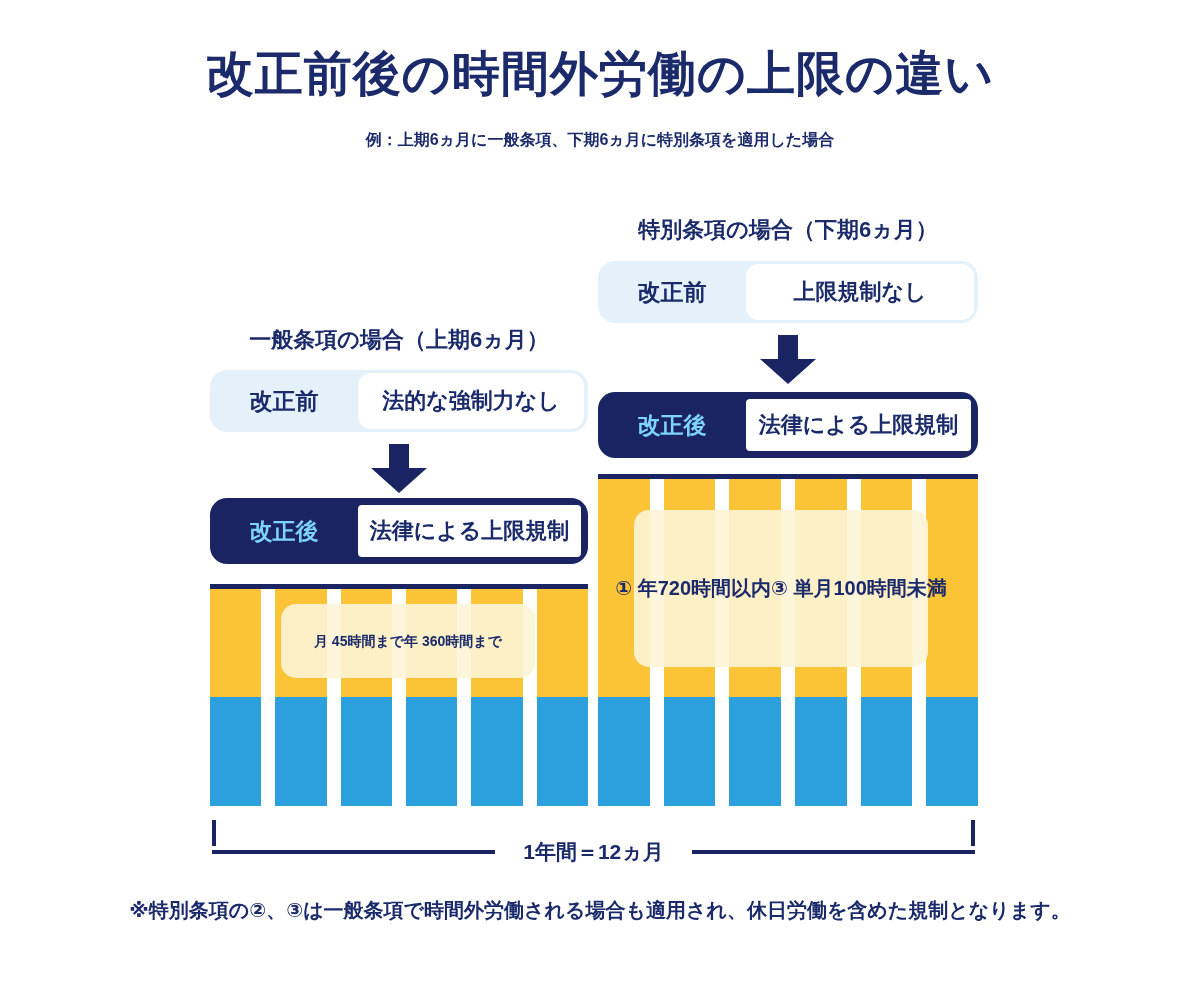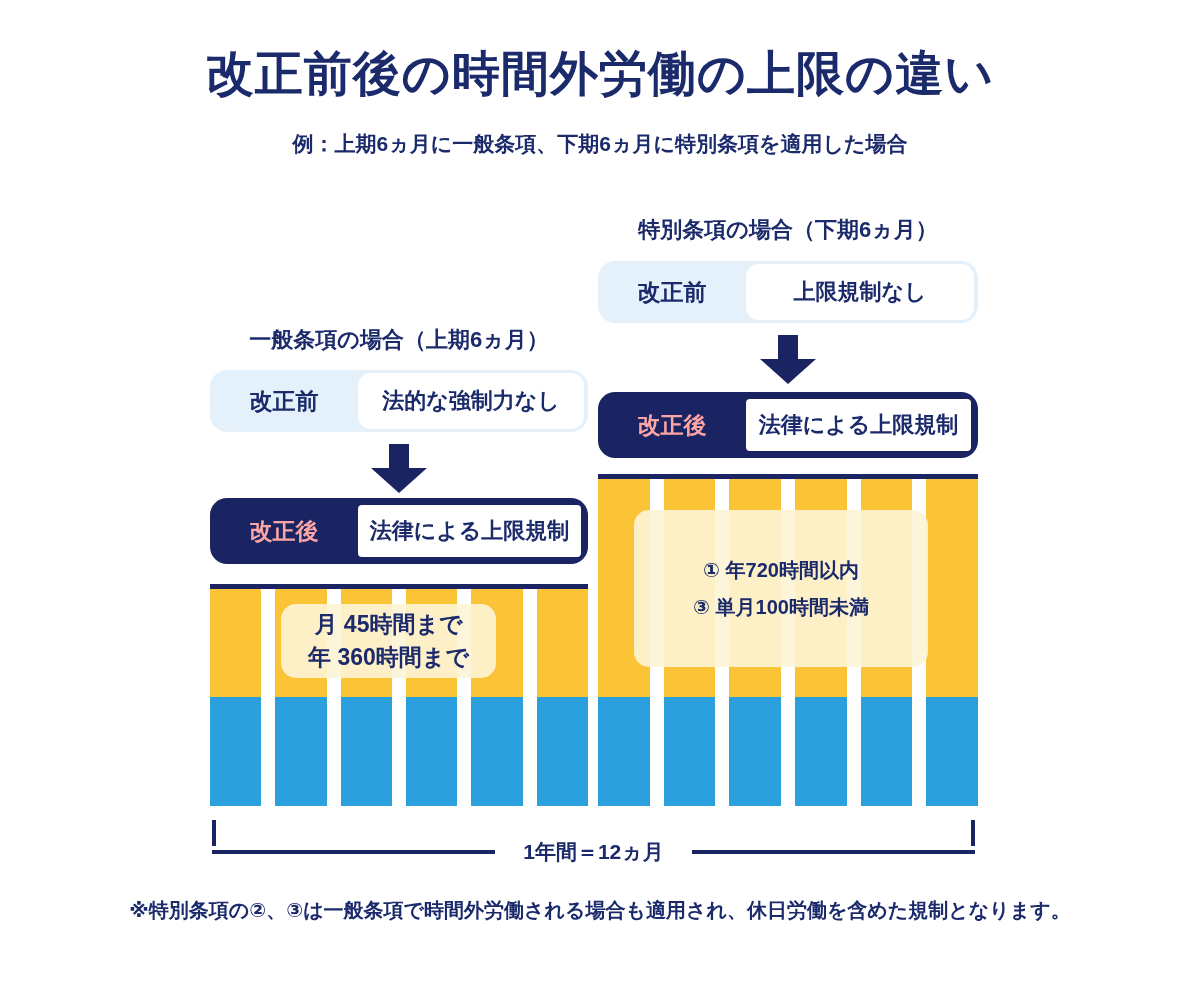--- a/index.html
+++ b/index.html
@@ -10,42 +10,42 @@
     --light-blue:#e4f1fb;
     --cream:rgba(253,244,214,0.9);
   }
   *{margin:0;padding:0;box-sizing:border-box;}
   body{background:#ffffff;font-family:"Liberation Sans","DejaVu Sans",sans-serif;}
   .canvas{position:relative;width:1200px;height:1000px;background:#ffffff;margin:0 auto;overflow:hidden;padding-left:48px;}
 
   .title{position:absolute;top:42px;left:0;right:0;text-align:center;
          font-size:48px;font-weight:bold;color:var(--navy);letter-spacing:1px;}
   .subtitle{position:absolute;top:130px;left:0;right:0;text-align:center;
-         font-size:21px;font-weight:bold;color:var(--navy);}
+         font-size:16px;font-weight:bold;color:var(--navy);}
 
   .col{position:absolute;}
   .col-general{left:210px;top:315px;width:378px;height:491px;}
   .col-special{left:598px;top:210px;width:380px;height:596px;}
 
   .sec-header{position:absolute;left:0;right:0;text-align:center;
          font-size:22px;font-weight:bold;color:var(--navy);white-space:nowrap;}
   .col-general .sec-header{top:10px;}
   .col-special .sec-header{top:5px;}
 
   .pill{position:absolute;left:0;width:100%;height:62px;border-radius:17px;}
   .pill-light{background:var(--light-blue);}
   .pill-dark{background:var(--navy-deep);height:66px;}
   .col-general .pill-light{top:55px;}
   .col-general .pill-dark{top:183px;}
   .col-special .pill-light{top:51px;}
   .col-special .pill-dark{top:182px;}
   .pill-label{position:absolute;left:0;top:0;bottom:0;width:148px;
          display:flex;align-items:center;justify-content:center;
          font-size:23px;font-weight:bold;color:var(--navy);}
-  .pill-dark .pill-label{color:#fca5a5;border-radius:7px;}
+  .pill-dark .pill-label{color:#7dd3fc;border-radius:7px;}
   .pill-value{position:absolute;left:148px;right:4px;top:3px;bottom:3px;background:#ffffff;
          border-radius:13px;display:flex;align-items:center;justify-content:center;
          font-size:22px;font-weight:bold;color:var(--navy);white-space:nowrap;}
   .pill-dark .pill-value{left:148px;right:7px;top:7px;bottom:7px;border-radius:4px;}
 
   .arrow{position:absolute;left:50%;transform:translateX(-50%);width:56px;}
   .col-general .arrow{top:129px;}
   .col-special .arrow{top:125px;}
   .arrow .stem{width:20px;height:24px;background:var(--navy-deep);margin:0 auto;}
   .arrow .head{width:0;height:0;border-left:28px solid transparent;
@@ -58,23 +58,23 @@
   .chart{position:absolute;left:0;right:0;display:flex;gap:14px;}
   .chart-general{top:274px;height:217px;}
   .chart-special{top:269px;height:327px;}
   .bar{flex:1;display:flex;flex-direction:column;}
   .bar-ot{background:var(--yellow);}
   .chart-general .bar-ot{height:108px;}
   .chart-special .bar-ot{height:218px;}
   .bar-reg{flex:1;background:var(--blue);}
 
   .limit-box{position:absolute;background:var(--cream);border-radius:15px;z-index:5;
-         display:flex;flex-direction:column;align-items:center;justify-content:center;
+         display:flex;flex-direction:row;align-items:center;justify-content:center;
          color:var(--navy);font-weight:bold;text-align:center;}
-  .col-general .limit-box{left:71px;top:289px;width:215px;height:74px;font-size:23px;line-height:33px;}
+  .col-general .limit-box{left:71px;top:289px;width:254px;height:74px;font-size:14px;line-height:33px;}
   .col-special .limit-box{left:36px;top:300px;width:294px;height:157px;font-size:20px;line-height:37px;}
   .limit-line{white-space:nowrap;}
 
   .bracket{position:absolute;left:212px;top:820px;width:763px;height:52px;}
   .bracket .cap{position:absolute;top:0;width:4px;height:26px;background:var(--navy-deep);}
   .bracket .cap-left{left:0;}
   .bracket .cap-right{right:0;}
   .bracket-row{position:absolute;left:0;right:0;top:18px;height:28px;
          display:flex;align-items:center;}
   .bracket-row .bline{flex:1;height:4px;background:var(--navy-deep);}

